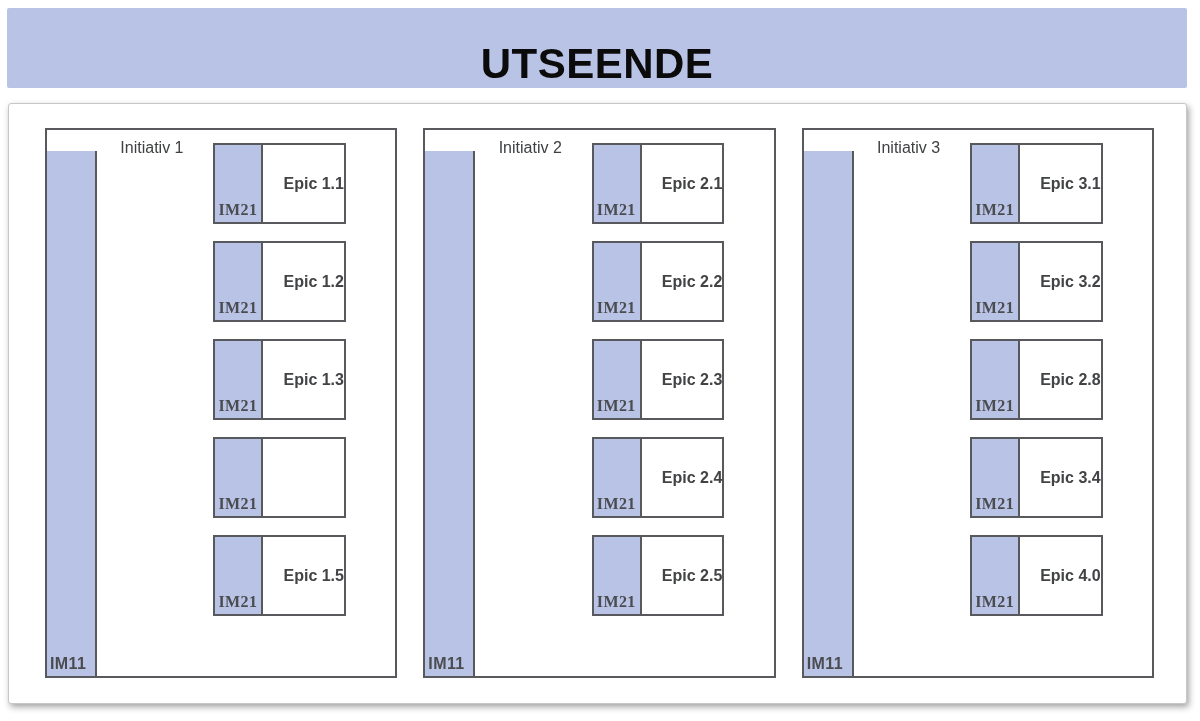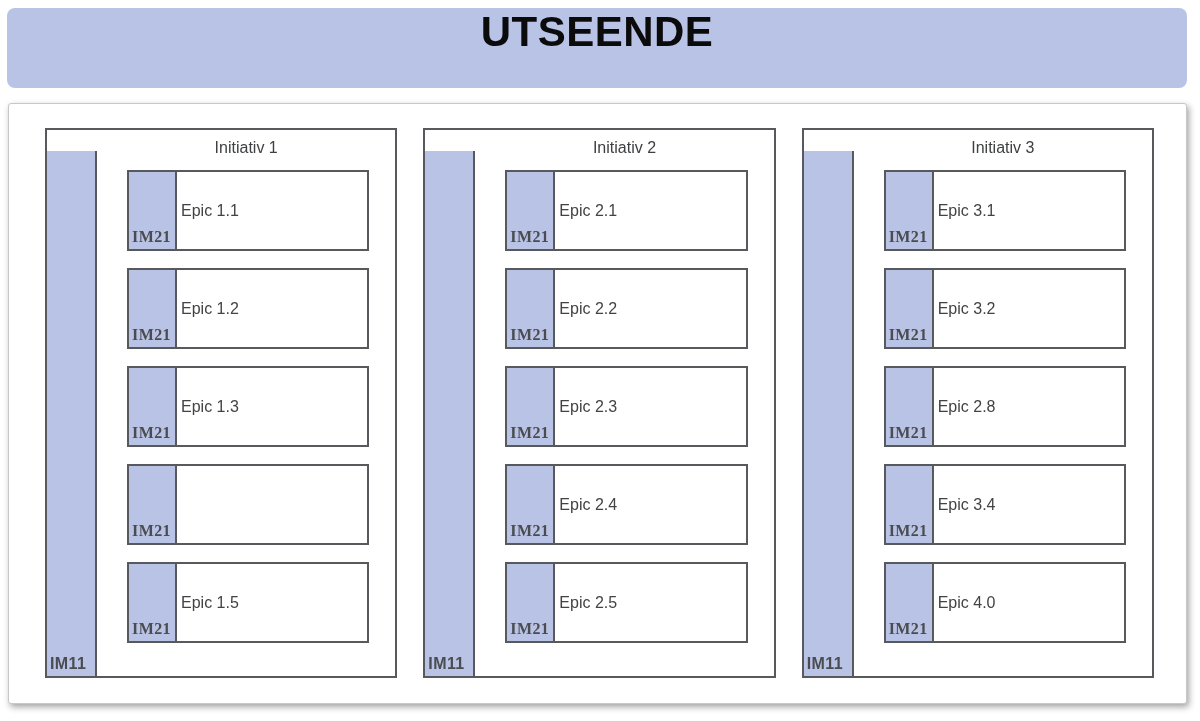--- a/index.html
+++ b/index.html
@@ -11,22 +11,22 @@
     --body-text:#424345;
   }
   *{box-sizing:border-box;}
   html,body{margin:0;padding:0;}
   body{
     width:1200px;height:721px;position:relative;background:#ffffff;
     font-family:"Liberation Sans", sans-serif;overflow:hidden;
   }
   .banner{
     position:absolute;left:7px;top:8px;width:1180px;height:80px;
-    background:var(--banner-bg);border-radius:8px;
-    display:flex;align-items:flex-start;justify-content:center;
+    background:var(--banner-bg);border-radius:2px;
+    display:flex;align-items:flex-end;justify-content:center;
   }
   .banner h1{
     margin:0;font-size:42px;font-weight:bold;color:#0b0b0c;letter-spacing:0.5px;
   }
   .panel{
     position:absolute;left:8px;top:103px;width:1179px;height:601px;
     background:#ffffff;border:1px solid var(--panel-border);border-radius:3px;
     box-shadow:2px 3px 6px rgba(50,50,50,0.45);
     display:flex;gap:26px;padding:24px 32px 26px 36px;
   }
@@ -36,38 +36,38 @@
   }
   .ibar{
     width:50px;flex:none;background:var(--tab-bg);
     border-right:2px solid var(--card-border);position:relative;margin-top:21px;
   }
   .ibar-label,.etab-label{
     position:absolute;left:3px;bottom:3px;
     font-size:16px;font-weight:bold;letter-spacing:0.4px;color:var(--label-text);
     white-space:nowrap;
   }
-  .icontent{flex:1;min-width:0;display:flex;flex-direction:column;}
+  .icontent{flex:1;min-width:0;display:flex;flex-direction:row;justify-content:center;}
   .ititle{
     text-align:center;margin-top:9px;font-size:16px;color:#3f4042;
   }
   .epics{
     display:flex;flex-direction:column;gap:17px;padding:13px 26px 0 30px;
   }
   .epic{
     height:81px;flex:none;border:2px solid var(--card-border);
     background:#ffffff;display:flex;
   }
   .etab{
     width:48px;flex:none;background:var(--tab-bg);
     border-right:2px solid var(--card-border);position:relative;font-family:Liberation Serif, serif;
   }
   .ebody{
-    flex:1;display:flex;align-items:center;padding-left:4px;
-    font-size:16px;color:var(--body-text);white-space:nowrap;
+    flex:1;display:flex;align-items:center;padding-left:20px;
+    font-size:16px;color:var(--body-text);white-space:nowrap;font-weight:bold;
   }
 </style>
 </head>
 <body>
 
 <header class="banner">
   <h1>UTSEENDE</h1>
 </header>
 
 <main class="panel">

